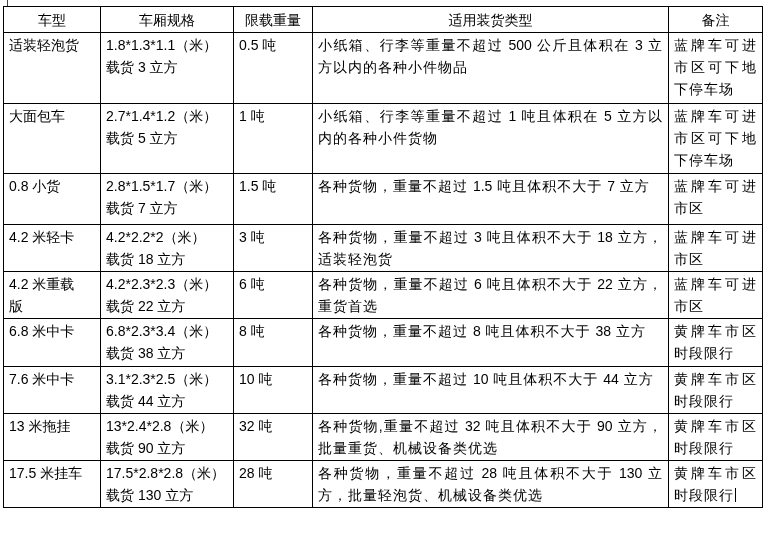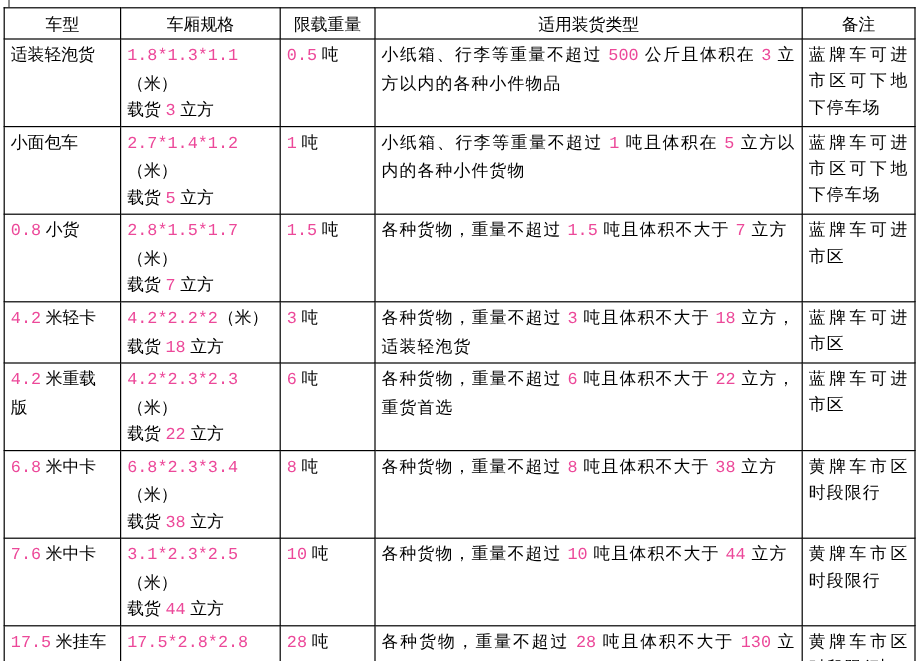--- a/index.html
+++ b/index.html
@@ -66,22 +66,22 @@
     text-justify: inter-ideograph;
     letter-spacing: 1px;
   }
   td.c-note {
     text-align: justify;
     text-justify: inter-ideograph;
     letter-spacing: 1px;
     padding: 1px 6px;
   }
   .num {
-    font-family: Liberation Mono, monospace;
-    color: #ec4899;
+    font-family: Liberation Sans, sans-serif;
+    color: #000000;
     letter-spacing: 0;
   }
   .caret {
     display: inline-block;
     width: 1px;
     height: 14px;
     background: #000000;
     vertical-align: -2px;
     margin-left: 1px;
   }
@@ -111,21 +111,21 @@
     <tbody>
         <tr style="height: 71px;">
           <td class="c-vehicle">适装轻泡货</td>
           <td class="c-spec"><span class="num">1.8*1.3*1.1</span>（米）
 载货 <span class="num">3</span> 立方</td>
           <td class="c-load"><span class="num">0.5</span> 吨</td>
           <td class="c-cargo">小纸箱、行李等重量不超过 <span class="num">500</span> 公斤且体积在 <span class="num">3</span> 立方以内的各种小件物品</td>
           <td class="c-note">蓝牌车可进市区可下地下停车场</td>
         </tr>
         <tr style="height: 70px;">
-          <td class="c-vehicle">小面包车</td>
+          <td class="c-vehicle">大面包车</td>
           <td class="c-spec"><span class="num">2.7*1.4*1.2</span>（米）
 载货 <span class="num">5</span> 立方</td>
           <td class="c-load"><span class="num">1</span> 吨</td>
           <td class="c-cargo">小纸箱、行李等重量不超过 <span class="num">1</span> 吨且体积在 <span class="num">5</span> 立方以内的各种小件货物</td>
           <td class="c-note">蓝牌车可进市区可下地下停车场</td>
         </tr>
         <tr style="height: 51px;">
           <td class="c-vehicle"><span class="num">0.8</span> 小货</td>
           <td class="c-spec"><span class="num">2.8*1.5*1.7</span>（米）
 载货 <span class="num">7</span> 立方</td>
@@ -159,20 +159,28 @@
           <td class="c-note">黄牌车市区时段限行</td>
         </tr>
         <tr style="height: 46px;">
           <td class="c-vehicle"><span class="num">7.6</span> 米中卡</td>
           <td class="c-spec"><span class="num">3.1*2.3*2.5</span>（米）
 载货 <span class="num">44</span> 立方</td>
           <td class="c-load"><span class="num">10</span> 吨</td>
           <td class="c-cargo">各种货物，重量不超过 <span class="num">10</span> 吨且体积不大于 <span class="num">44</span> 立方</td>
           <td class="c-note">黄牌车市区时段限行</td>
         </tr>
+        <tr style="height: 46px;">
+          <td class="c-vehicle"><span class="num">13</span> 米拖挂</td>
+          <td class="c-spec"><span class="num">13*2.4*2.8</span>（米）
+载货 <span class="num">90</span> 立方</td>
+          <td class="c-load"><span class="num">32</span> 吨</td>
+          <td class="c-cargo">各种货物,重量不超过 <span class="num">32</span> 吨且体积不大于 <span class="num">90</span> 立方，批量重货、机械设备类优选</td>
+          <td class="c-note">黄牌车市区时段限行</td>
+        </tr>
         <tr style="height: 44px;">
           <td class="c-vehicle"><span class="num">17.5</span> 米挂车</td>
           <td class="c-spec"><span class="num">17.5*2.8*2.8</span>（米）
 载货 <span class="num">130</span> 立方</td>
           <td class="c-load"><span class="num">28</span> 吨</td>
           <td class="c-cargo">各种货物，重量不超过 <span class="num">28</span> 吨且体积不大于 <span class="num">130</span> 立方，批量轻泡货、机械设备类优选</td>
           <td class="c-note">黄牌车市区时段限行<span class="caret"></span></td>
         </tr>
       </tbody>
   </table>

